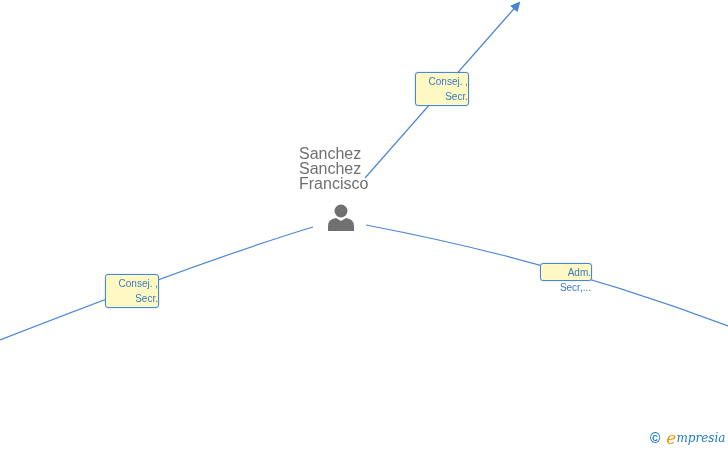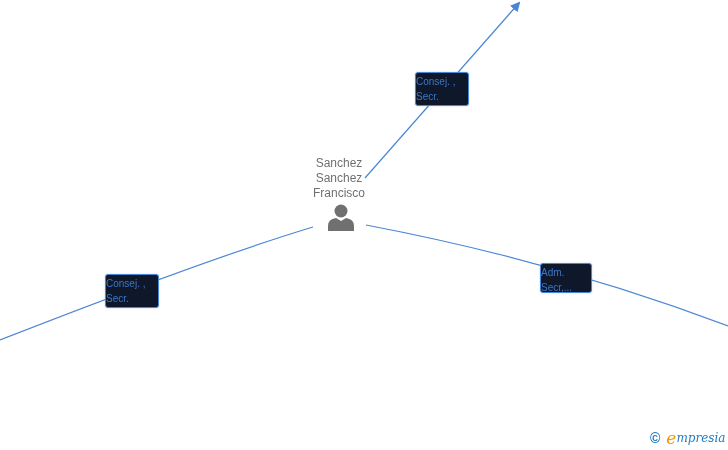--- a/index.html
+++ b/index.html
@@ -1,26 +1,26 @@
 <!DOCTYPE html>
 <html><head>
   <meta charset="utf-8">
   <style>
     html, body { margin: 0; padding: 0; background: #ffffff; }
     body { width: 728px; height: 450px; position: relative; overflow: hidden; font-family: "Liberation Sans", sans-serif; }
     svg.edges { position: absolute; left: 0; top: 0; }
     .person-name {
       position: absolute; left: 299px; top: 146px; width: 80px;
-      text-align: center; color: #707070; font-size: 12px; line-height: 15px; margin-top: 10px;
+      text-align: left; color: #707070; font-size: 16px; line-height: 15px;
     }
     .person-icon { position: absolute; left: 326px; top: 202px; width: 30px; height: 30px; }
     .role-box {
       position: absolute; box-sizing: border-box;
-      border: 1px solid #4a86d6; border-radius: 3px; background: #0f172a;
-      color: #3a78c8; font-size: 10px; line-height: 15px; text-align: left;
+      border: 1px solid #4a86d6; border-radius: 3px; background: #fef9c3;
+      color: #3a78c8; font-size: 10px; line-height: 15px; text-align: right;
       padding-top: 1px; cursor: pointer;
       box-shadow: 0 0 2px rgba(74,134,214,0.35);
     }
     .logo { position: absolute; left: 650px; top: 428px; height: 20px; display: flex; align-items: center; }
     .logo .copy { color: #1e7bc4; font-size: 14px; font-weight: bold; margin-right: 6px; }
     .logo .e { color: #f29400; font-family: "DejaVu Serif", serif; font-style: italic; font-size: 17px; }
     .logo .rest { color: #1e7bc4; font-family: "DejaVu Serif", serif; font-style: italic; font-size: 12px; text-align: center; }
   </style>
 </head>
 <body>
@@ -53,21 +53,21 @@
 <div class="role-box" style="left:415px; top:72px; width:54px; height:34px;">
   <div>Consej. ,</div>
   <div>Secr.</div>
 </div>
 
 <div class="role-box" style="left:105px; top:274px; width:54px; height:34px;">
   <div>Consej. ,</div>
   <div>Secr.</div>
 </div>
 
-<div class="role-box" style="left:540px; top:263px; width:52px; height:30px;">
+<div class="role-box" style="left:540px; top:263px; width:52px; height:18px;">
   <div>Adm.</div>
   <div>Secr,...</div>
 </div>
 
 <div class="logo">
   <span class="copy">©</span>
   <span class="e">e</span>
   <span class="rest">mpresia</span>
 </div>
 

